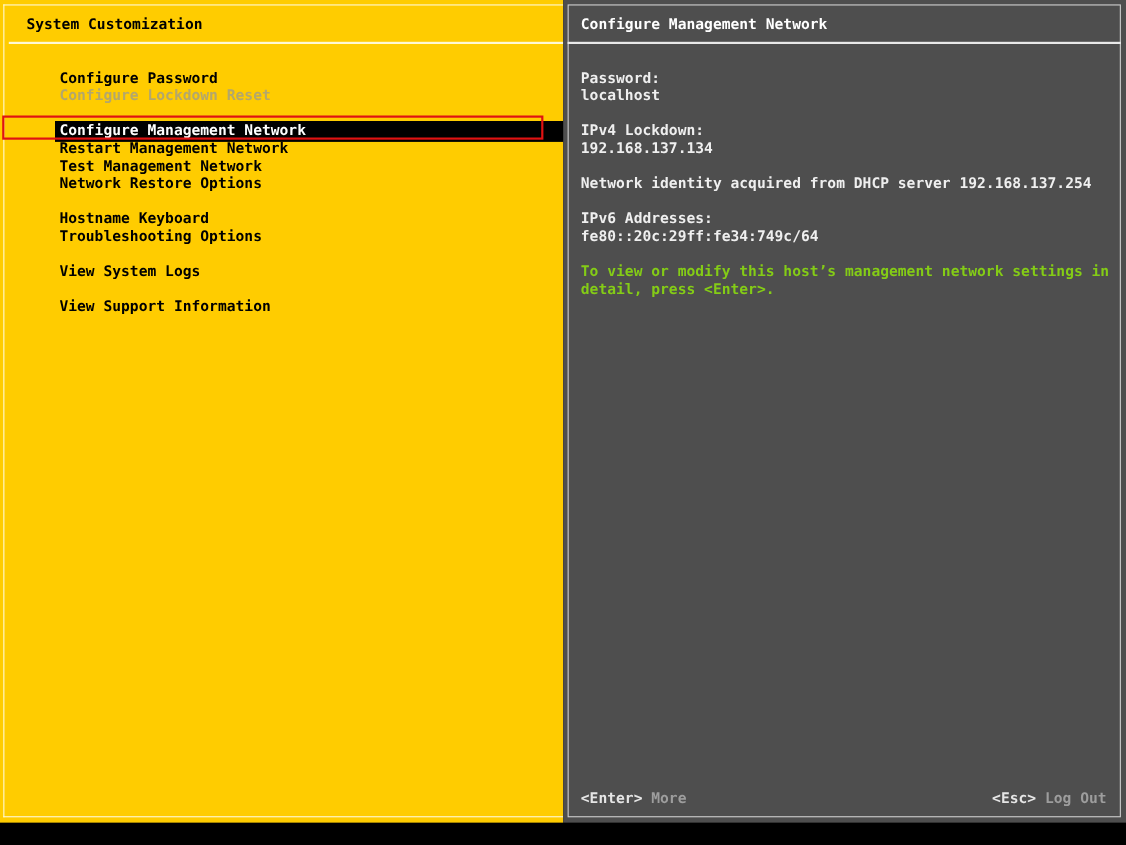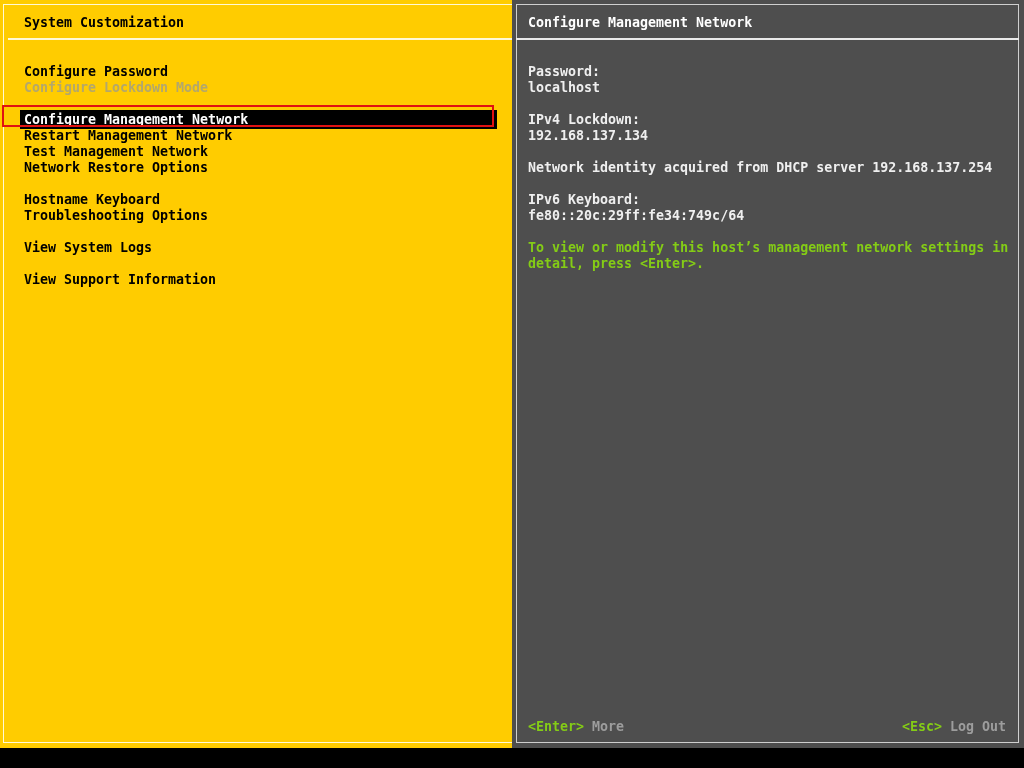--- a/index.html
+++ b/index.html
@@ -22,21 +22,21 @@
     border-left:1px solid #FFF9D5; border-top:1px solid #FFF9D5; border-bottom:1px solid #FFF9D5;
     pointer-events:none;
   }
   .l-title {
     position:absolute; top:15px; left:24px; height:16px; white-space:pre;
   }
   .l-sep {
     position:absolute; top:38px; left:8px; right:0; height:2px; background:#FFF9D5;
   }
   .menu { position:absolute; top:64px; left:0; right:0; }
-  .menu-row { height:16px; white-space:pre; }
+  .menu-row { height:16px; white-space:pre;padding-left:30px; }
   .menu-row > span { display:block; padding-left:24px; }
   .menu-row.disabled { color:#B3A76C; }
   .menu-row.selected .hl {
     position:relative; top:-2px;
     margin-left:20px; width:477px; height:19px; line-height:19px;
     background:#000; color:#FFFFFF; padding-left:4px;
   }
   .annotation-box {
     position:absolute; left:2px; top:105px; width:492px; height:22px;
     border:2px solid #E01212; pointer-events:none; z-index:5;
@@ -58,42 +58,42 @@
     position:absolute; top:38px; left:4px; right:5px; height:2px; background:#E9E9E9;
   }
   .r-content { position:absolute; top:64px; left:16px; right:10px; }
   .r-line { height:16px; white-space:pre; }
   .r-line.dim { color:#84cc16; }
 
   .keyhints {
     position:absolute; left:16px; right:18px; top:719px; height:16px;
     display:flex; justify-content:space-between; white-space:pre;
   }
-  .keyhints .key { color:#84cc16; }
+  .keyhints .key { color:#e5e5e5; }
   .keyhints .action { color:#9D9D9D; margin-left:8px; }
 
   
   .statusbar {
     position:absolute; left:0; top:748px; width:1024px; height:20px;
     background:#000; color:#CCCCCC; text-align:center; line-height:19px; white-space:pre;
   }
 </style>
 </head>
 <body>
 
 <div class="screen">
 
   <div class="panel-left">
     <div class="l-frame"></div>
     <div class="l-title">System Customization</div>
     <div class="l-sep"></div>
 
     <div class="menu">
       <div class="menu-row"><span>Configure Password</span></div>
-      <div class="menu-row disabled"><span>Configure Lockdown Mode</span></div>
+      <div class="menu-row disabled"><span>Configure Lockdown Reset</span></div>
       <div class="menu-row"><span></span></div>
       <div class="menu-row selected"><div class="hl">Configure Management Network</div></div>
       <div class="menu-row"><span>Restart Management Network</span></div>
       <div class="menu-row"><span>Test Management Network</span></div>
       <div class="menu-row"><span>Network Restore Options</span></div>
       <div class="menu-row"><span></span></div>
       <div class="menu-row"><span>Hostname Keyboard</span></div>
       <div class="menu-row"><span>Troubleshooting Options</span></div>
       <div class="menu-row"><span></span></div>
       <div class="menu-row"><span>View System Logs</span></div>
@@ -112,21 +112,21 @@
 
     <div class="r-content">
       <div class="r-line">Password:</div>
       <div class="r-line">localhost</div>
       <div class="r-line"></div>
       <div class="r-line">IPv4 Lockdown:</div>
       <div class="r-line">192.168.137.134</div>
       <div class="r-line"></div>
       <div class="r-line">Network identity acquired from DHCP server 192.168.137.254</div>
       <div class="r-line"></div>
-      <div class="r-line">IPv6 Keyboard:</div>
+      <div class="r-line">IPv6 Addresses:</div>
       <div class="r-line">fe80::20c:29ff:fe34:749c/64</div>
       <div class="r-line"></div>
       <div class="r-line dim">To view or modify this host’s management network settings in</div>
       <div class="r-line dim">detail, press &lt;Enter&gt;.</div>
     </div>
 
     <div class="keyhints">
       <div><span class="key">&lt;Enter&gt;</span><span class="action">More</span></div>
       <div><span class="key">&lt;Esc&gt;</span><span class="action">Log Out</span></div>
     </div>

